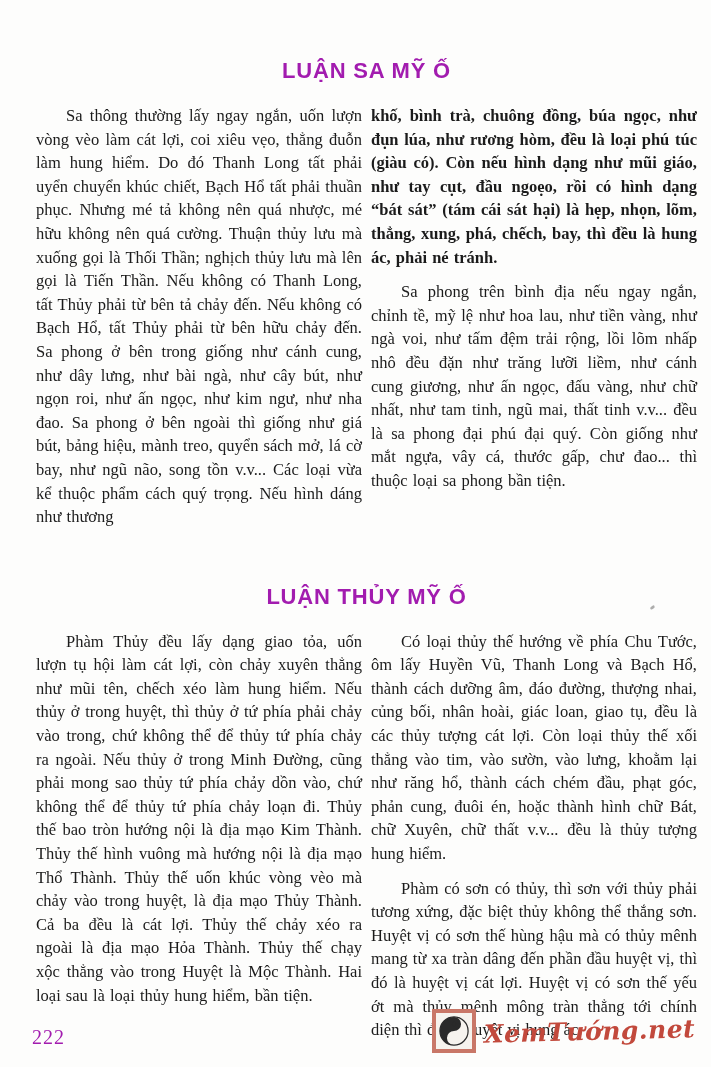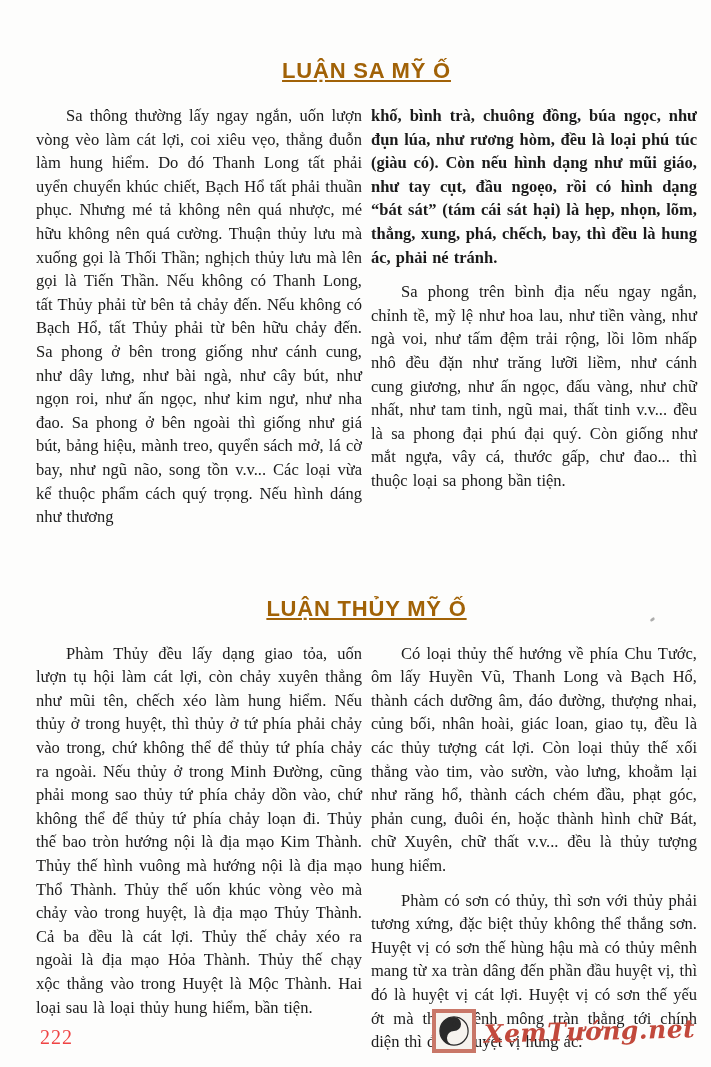--- a/index.html
+++ b/index.html
@@ -19,26 +19,25 @@
     color: #1b1b1b;
     font-family: "Liberation Serif", "DejaVu Serif", serif;
   }
   .section-title {
     margin: 0 0 20px 0;
     text-align: center;
     font-family: "Liberation Sans", sans-serif;
     font-weight: 700;
     font-size: 22px;
     letter-spacing: 0.8px;
-    color: #a16207;
+    color: #a21caf;
     position: relative;
-    text-decoration: underline;
   }
   .section-title.second {
-    margin-top: 56px;
+    margin-top: 44px;
   }
   .speck {
     position: absolute;
     right: 42px;
     top: 22px;
     width: 5px;
     height: 3px;
     background: #8a8a8a;
     border-radius: 50% 40% 60% 50%;
     transform: rotate(-35deg);
@@ -61,25 +60,25 @@
   }
   .col p.indent {
     text-indent: 30px;
   }
   .col p.no-indent {
     text-indent: 0;
     font-weight: bold;
   }
   .footer-pagenum {
     position: absolute;
-    left: 40px;
+    left: 32px;
     bottom: 18px;
     font-size: 20px;
     letter-spacing: 1px;
-    color: #ef4444;
+    color: #a21caf;
     font-family: "Liberation Serif", "DejaVu Serif", serif;
   }
   .watermark {
     position: absolute;
     right: 16px;
     bottom: 14px;
     display: flex;
     align-items: center;
     gap: 8px;
   }

